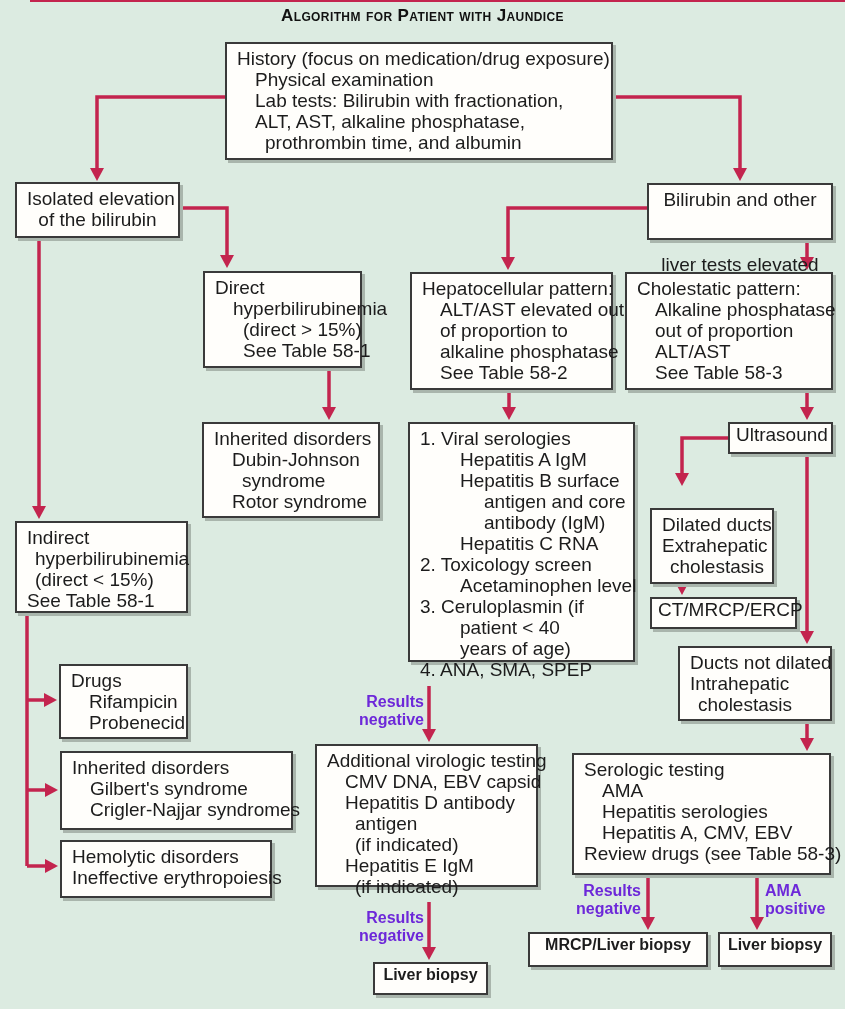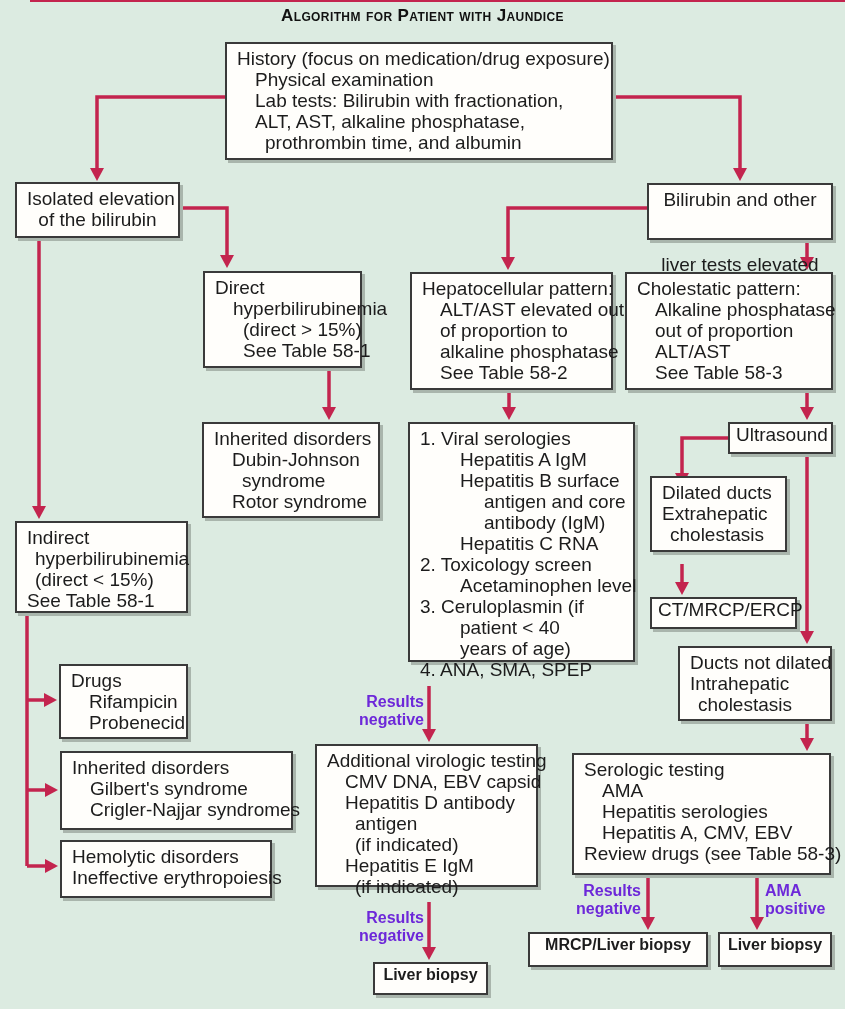--- a/index.html
+++ b/index.html
@@ -214,21 +214,21 @@
 
   <div class="box" style="left:60px;top:840px;width:212px;height:58px;">
     <div class="ln">Hemolytic disorders</div>
     <div class="ln">Ineffective erythropoiesis</div>
   </div>
 
   <div class="box center vcenter" style="left:728px;top:422px;width:105px;height:32px;padding:0 6px;">
     <div class="ln">Ultrasound</div>
   </div>
 
-  <div class="box" style="left:650px;top:476px;width:137px;height:76px;">
+  <div class="box" style="left:650px;top:508px;width:124px;height:76px;">
     <div class="ln">Dilated ducts</div>
     <div class="ln">Extrahepatic</div>
     <div class="ln i05">cholestasis</div>
   </div>
 
   <div class="box center vcenter" style="left:650px;top:597px;width:147px;height:32px;padding:0 6px;">
     <div class="ln">CT/MRCP/ERCP</div>
   </div>
 
   <div class="box" style="left:678px;top:646px;width:154px;height:75px;">

